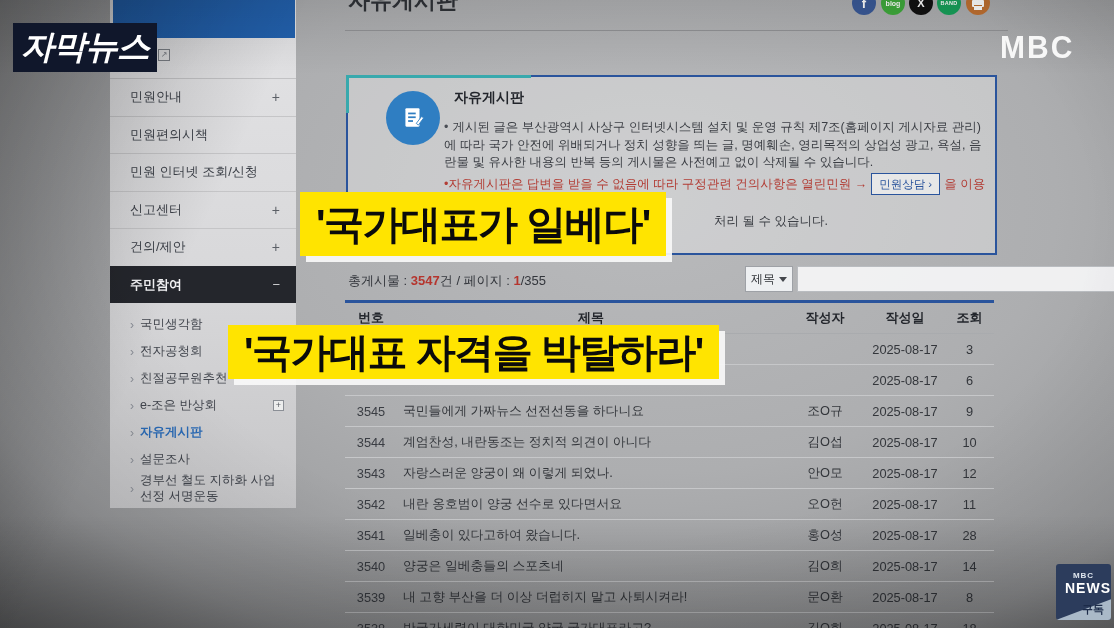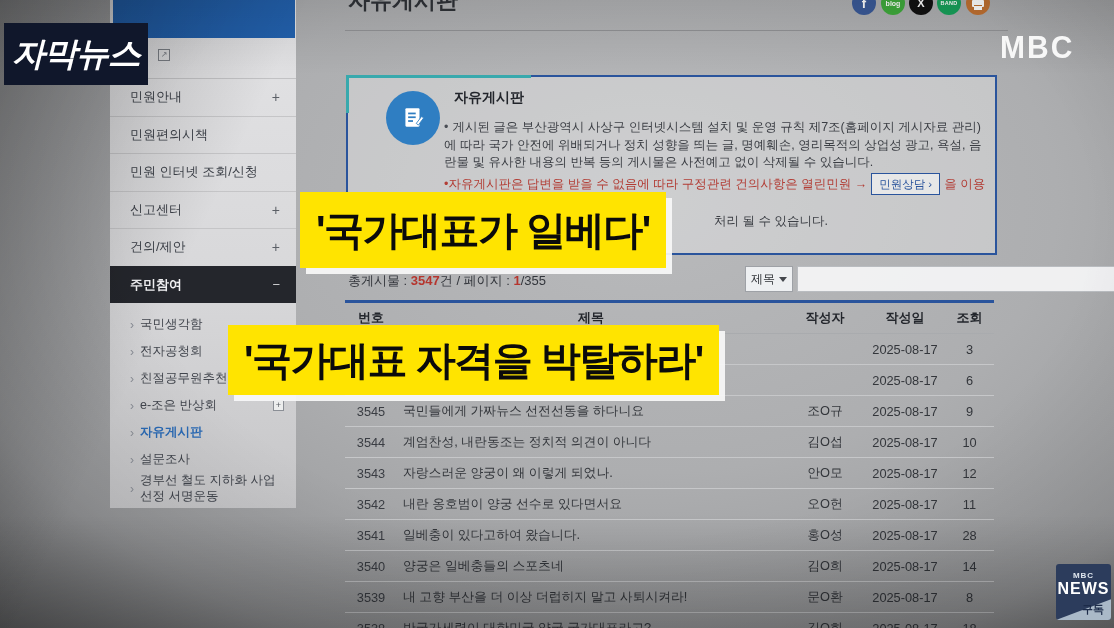--- a/index.html
+++ b/index.html
@@ -81,34 +81,34 @@
     font-size:13px;font-weight:700;color:#23262c;}
   #tbl-head .hc{text-align:center;}
   #tbl-rows{position:absolute;left:0;top:334px;width:649px;}
   .drow{height:31px;border-bottom:1px solid #c6c7c9;font-size:12.8px;color:#33363b;}
   .drow .c-no{text-align:center;color:#3a3d43;}
   .drow .c-title{padding-left:6px;white-space:nowrap;overflow:hidden;cursor:pointer;}
   .drow .c-author{text-align:center;}
   .drow .c-date{text-align:center;}
   .drow .c-views{text-align:center;}
   
-  #badge-news{position:absolute;left:4px;top:23px;width:144px;height:62px;background:#10172b;z-index:10;
+  #badge-news{position:absolute;left:13px;top:23px;width:144px;height:49px;background:#10172b;z-index:10;
     display:flex;align-items:center;justify-content:center;}
   #badge-news span{color:#fff;font-size:33px;font-weight:900;font-style:italic;letter-spacing:-1px;}
   .caption{position:absolute;z-index:10;background:#ffe400;display:flex;align-items:center;
     padding:0 16px;white-space:nowrap;box-shadow:6px 6px 0 rgba(248,248,248,0.92);}
   .caption span{font-size:40px;font-weight:900;color:#0b0b0b;letter-spacing:-1.5px;}
-  #caption-1{left:300px;top:192px;height:76px;}
-  #caption-2{left:228px;top:325px;height:70px;justify-content:flex-end;}
+  #caption-1{left:300px;top:192px;height:64px;}
+  #caption-2{left:228px;top:325px;height:54px;justify-content:flex-end;}
   #mbc-logo{position:absolute;left:1000px;top:30px;z-index:10;color:#f7f7f7;font-size:30px;font-weight:900;
     letter-spacing:2px;transform:scaleY(1.05);}
   #sub-badge{position:absolute;left:1056px;top:564px;width:55px;height:56px;background:#2c3c5c;border-radius:3px;
     z-index:10;overflow:hidden;cursor:pointer;}
   #sub-badge .m1{margin-top:7px;text-align:center;font-size:8px;font-weight:700;color:#dfe6ee;letter-spacing:1px;}
-  #sub-badge .m2{text-align:center;font-size:16px;font-weight:700;color:#ffffff;letter-spacing:1px;}
+  #sub-badge .m2{text-align:right;font-size:14px;font-weight:700;color:#ffffff;letter-spacing:1px;}
   #sub-badge .wedge{position:absolute;left:0;bottom:0;width:100%;height:45%;background:#aab9c8;
     clip-path:polygon(0 100%, 100% 18%, 100% 100%);}
   #sub-badge .sub-txt{position:absolute;right:7px;bottom:3px;font-size:11px;font-weight:700;color:#1c2b49;}
 </style>
 </head>
 <body>
 
 <div id="frame">
 
   <div id="sidebar">

